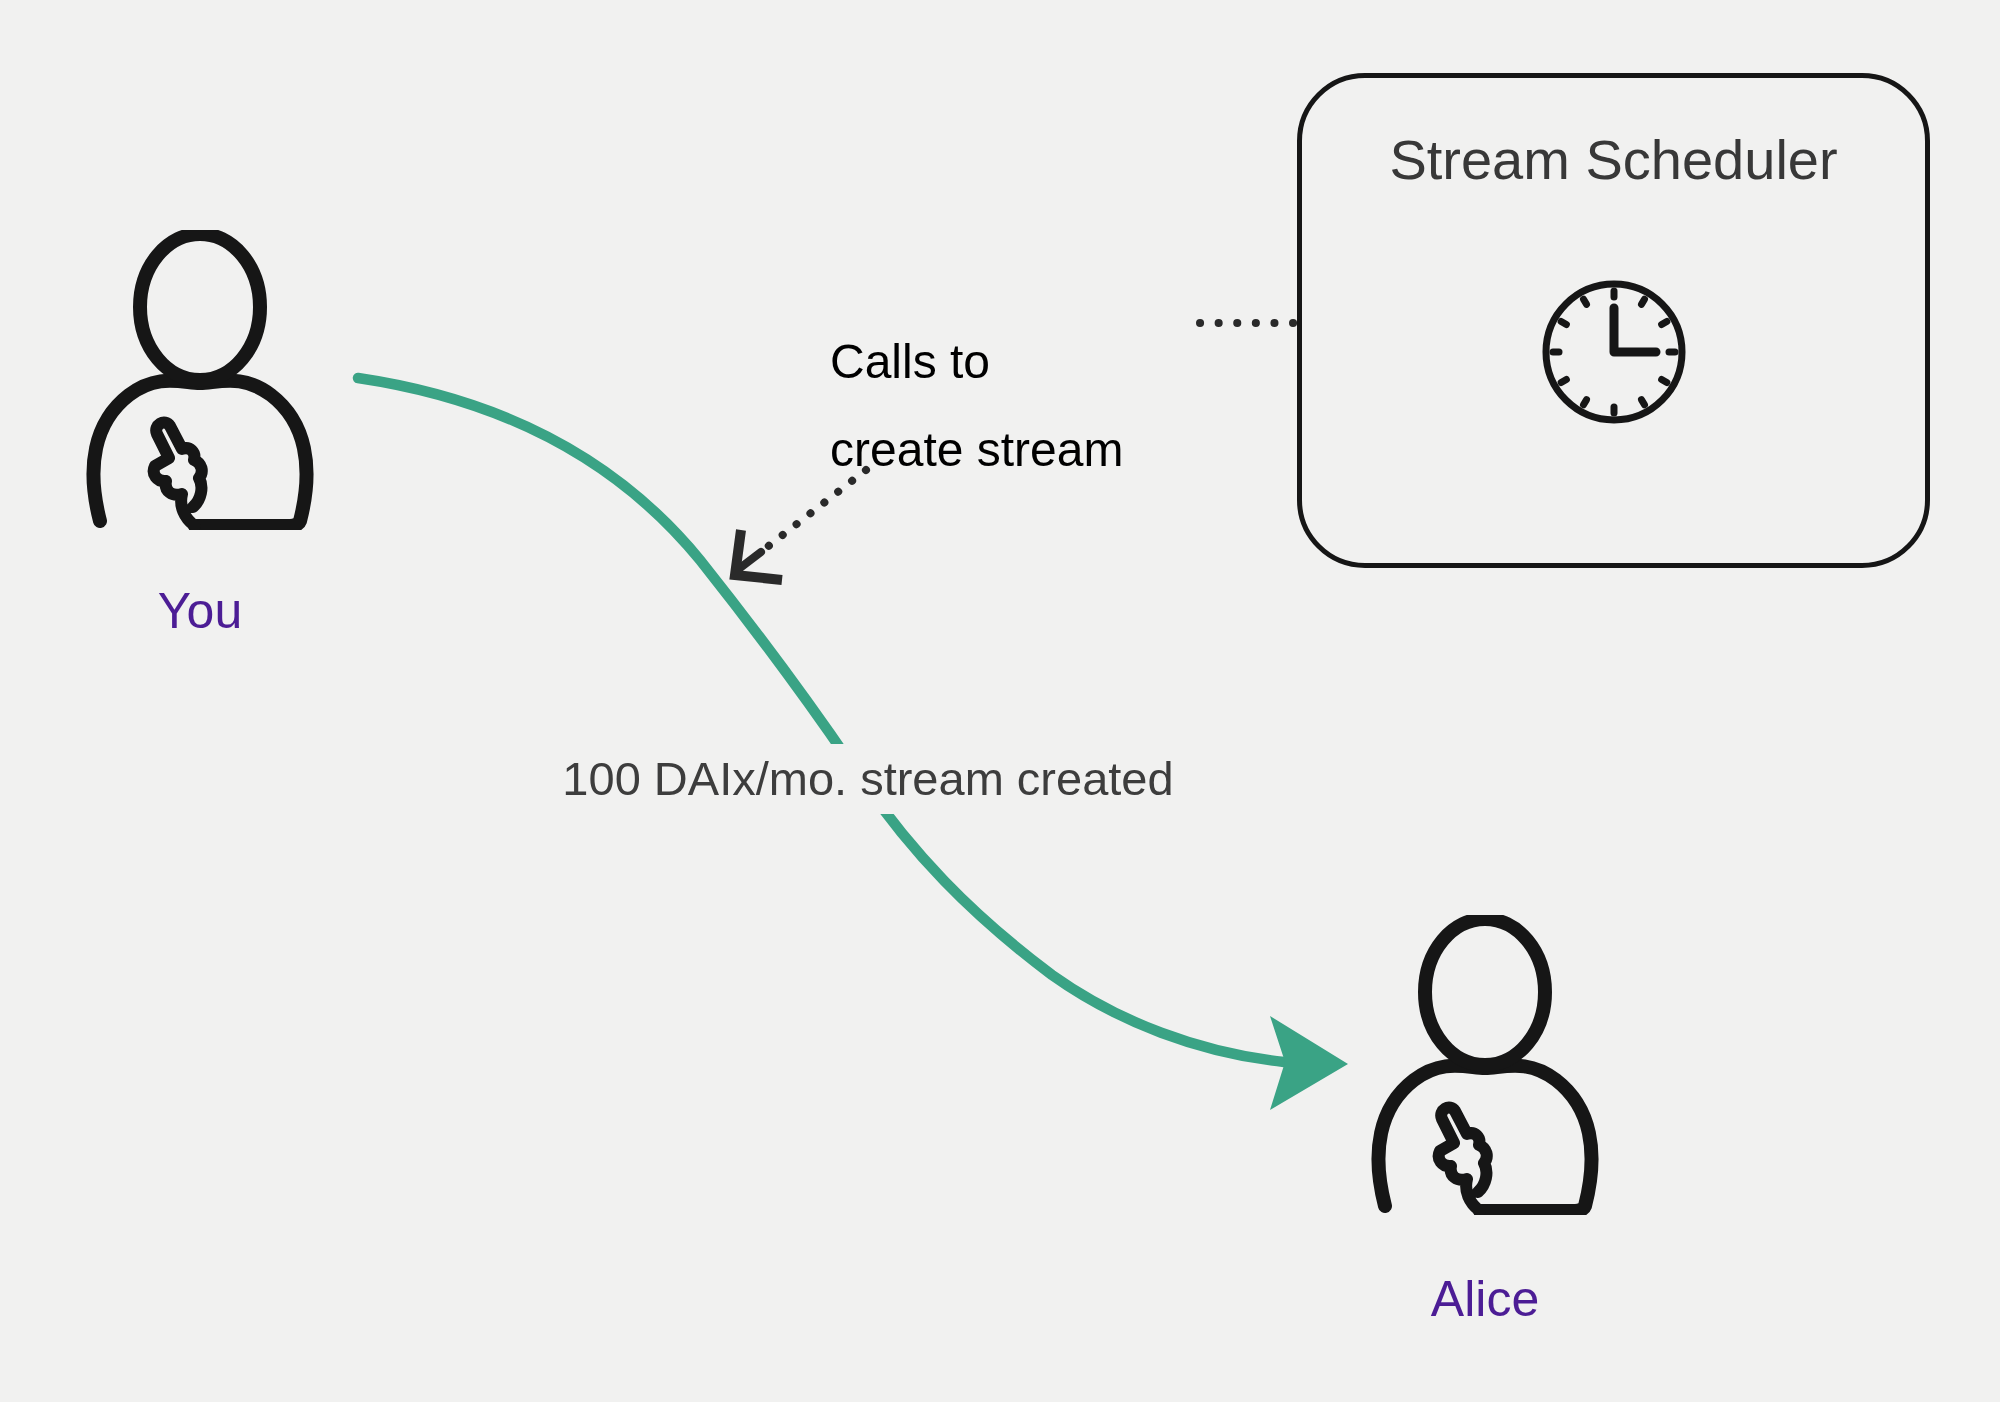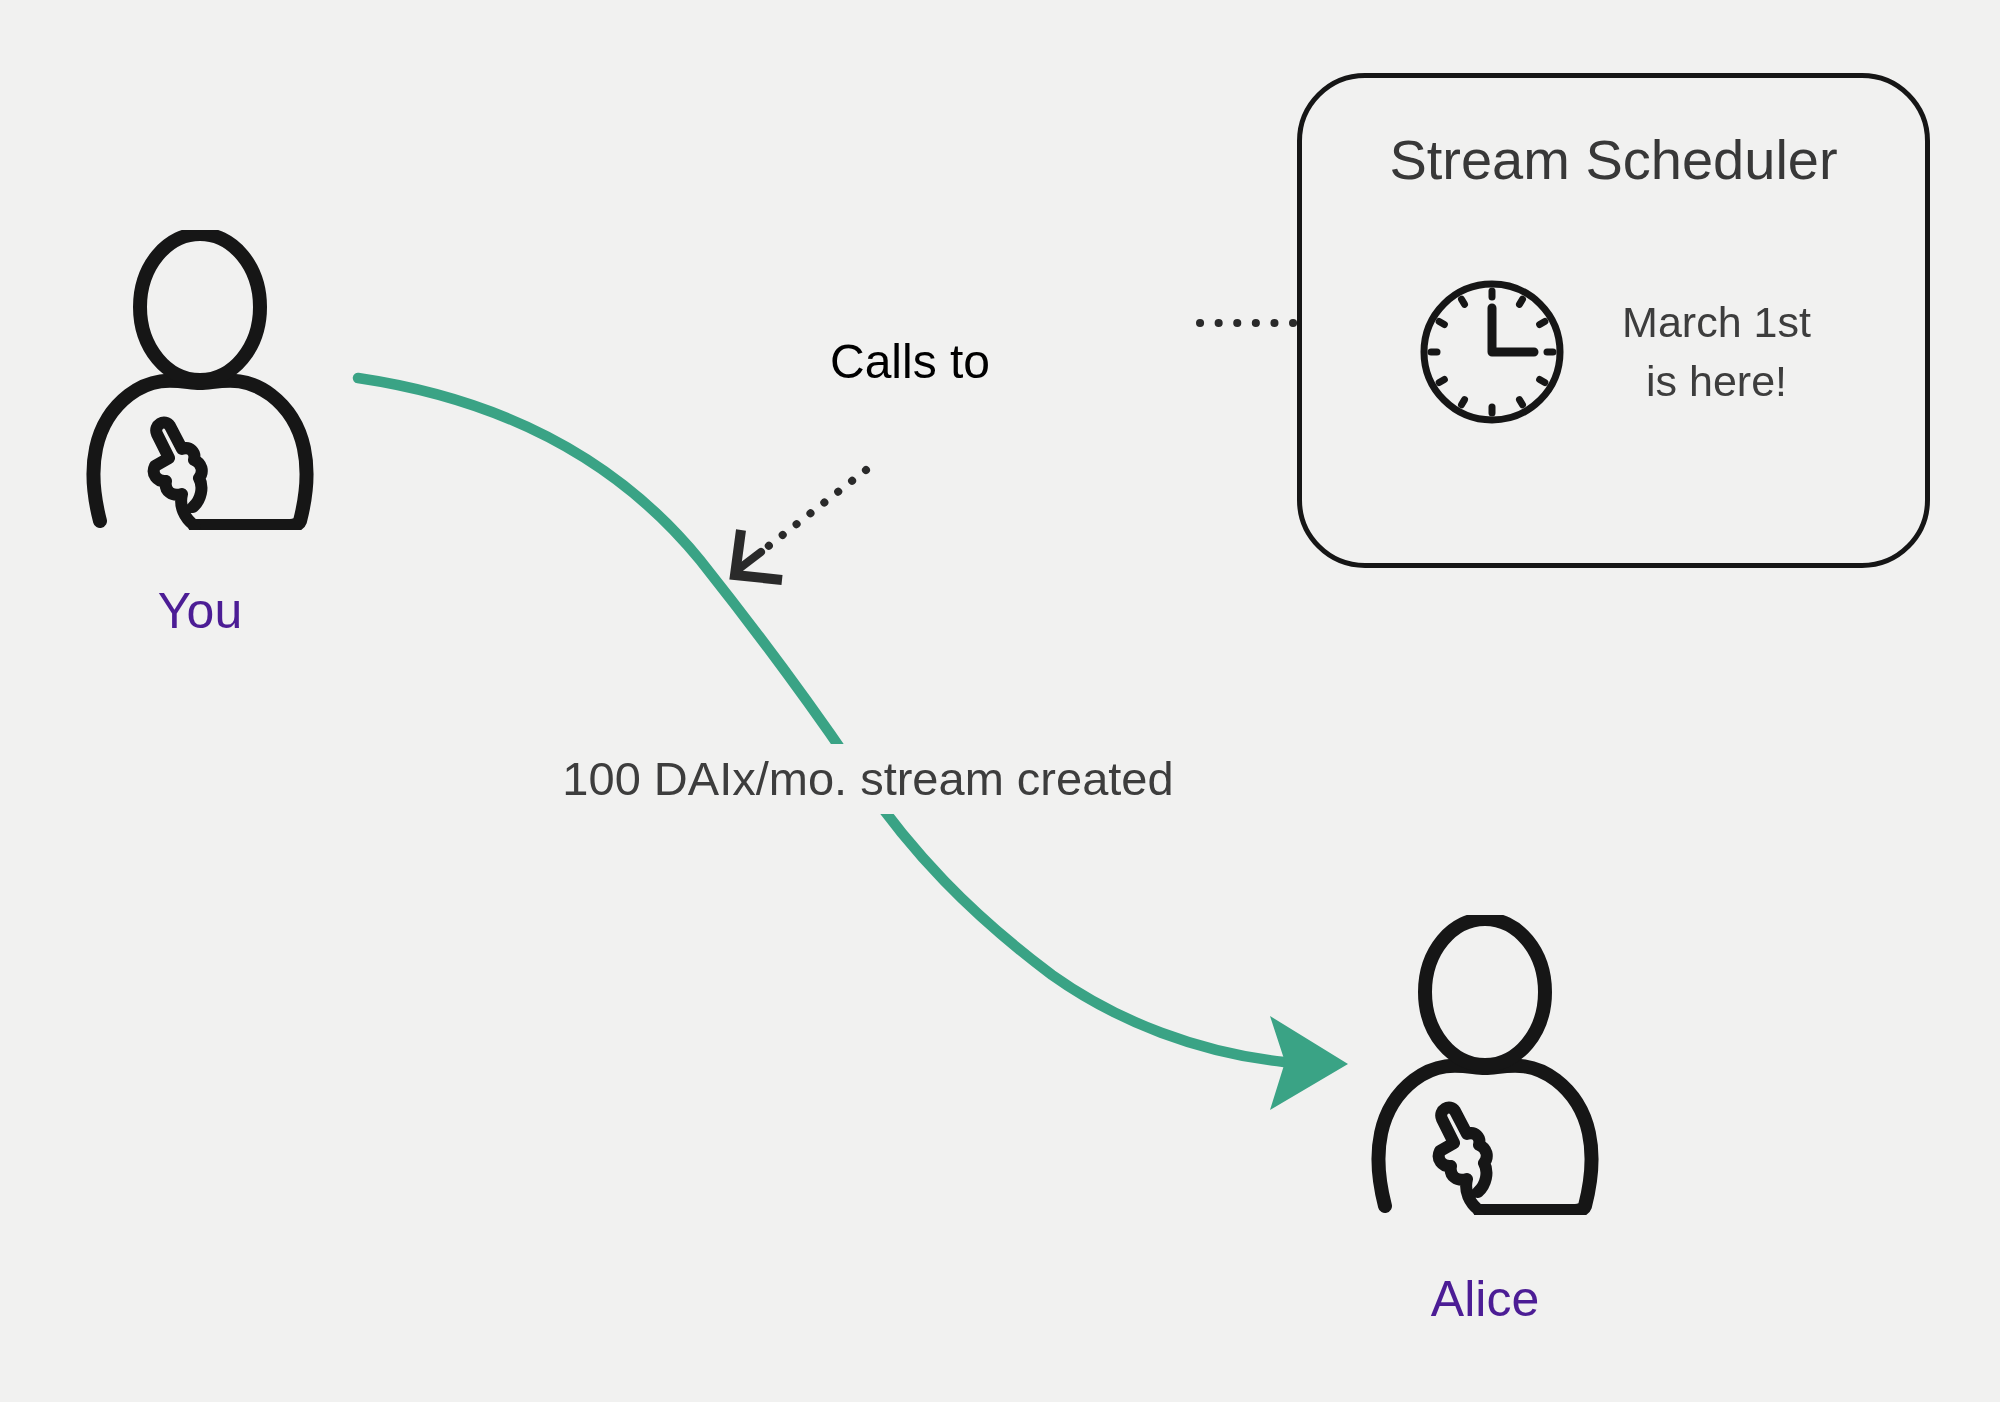--- a/index.html
+++ b/index.html
@@ -132,38 +132,35 @@
           <line x1="0" y1="-55" x2="0" y2="-61" transform="rotate(150)"></line>
           <line x1="0" y1="-55" x2="0" y2="-61" transform="rotate(180)"></line>
           <line x1="0" y1="-55" x2="0" y2="-61" transform="rotate(210)"></line>
           <line x1="0" y1="-55" x2="0" y2="-61" transform="rotate(240)"></line>
           <line x1="0" y1="-55" x2="0" y2="-61" transform="rotate(270)"></line>
           <line x1="0" y1="-55" x2="0" y2="-61" transform="rotate(300)"></line>
           <line x1="0" y1="-55" x2="0" y2="-61" transform="rotate(330)"></line>
         </g>
         <path d="M0 -44 L0 0 L42 0" fill="none" stroke="#161616" stroke-width="9" stroke-linecap="round" stroke-linejoin="round"></path>
       </svg>
-      <div class="scheduler-note">
-        <span>March 1st</span><br>
-        <span>is here!</span>
-      </div>
     </div>
   </div>
 
   <svg id="overlay" viewBox="0 0 2000 1402">
 
     <path d="M358 378 C520 402 628 472 700 560 C762 638 808 700 862 780 C912 852 968 912 1052 975 C1118 1022 1200 1053 1284 1062" fill="none" stroke="#3aa385" stroke-width="10.5" stroke-linecap="round"></path>
     <path d="M1348 1064 L1270 1016 L1285 1062 L1270 1110 Z" stroke="none" fill="#3aa385"></path>
 
     <line x1="866" y1="470" x2="766" y2="548" stroke="#2a2a2a" stroke-width="8" stroke-linecap="round" stroke-dasharray="0.1 17.5"></line>
     <line x1="761" y1="552" x2="740" y2="568" stroke="#2a2a2a" stroke-width="8" stroke-linecap="round"></line>
     <path d="M741 530 L735 575 L782 580" fill="none" stroke="#2a2a2a" stroke-width="10" stroke-linejoin="miter"></path>
 
     <line x1="1200" y1="323" x2="1294" y2="323" stroke="#2a2a2a" stroke-width="8" stroke-linecap="round" stroke-dasharray="0.1 18.5"></line>
   </svg>
 
   <div class="stream-label">100 DAIx/mo. stream created</div>
 
   <div class="calls-label">
     <div>Calls to</div>
+    <div>create stream</div>
   </div>
 
 </div>
 
 </body></html>

